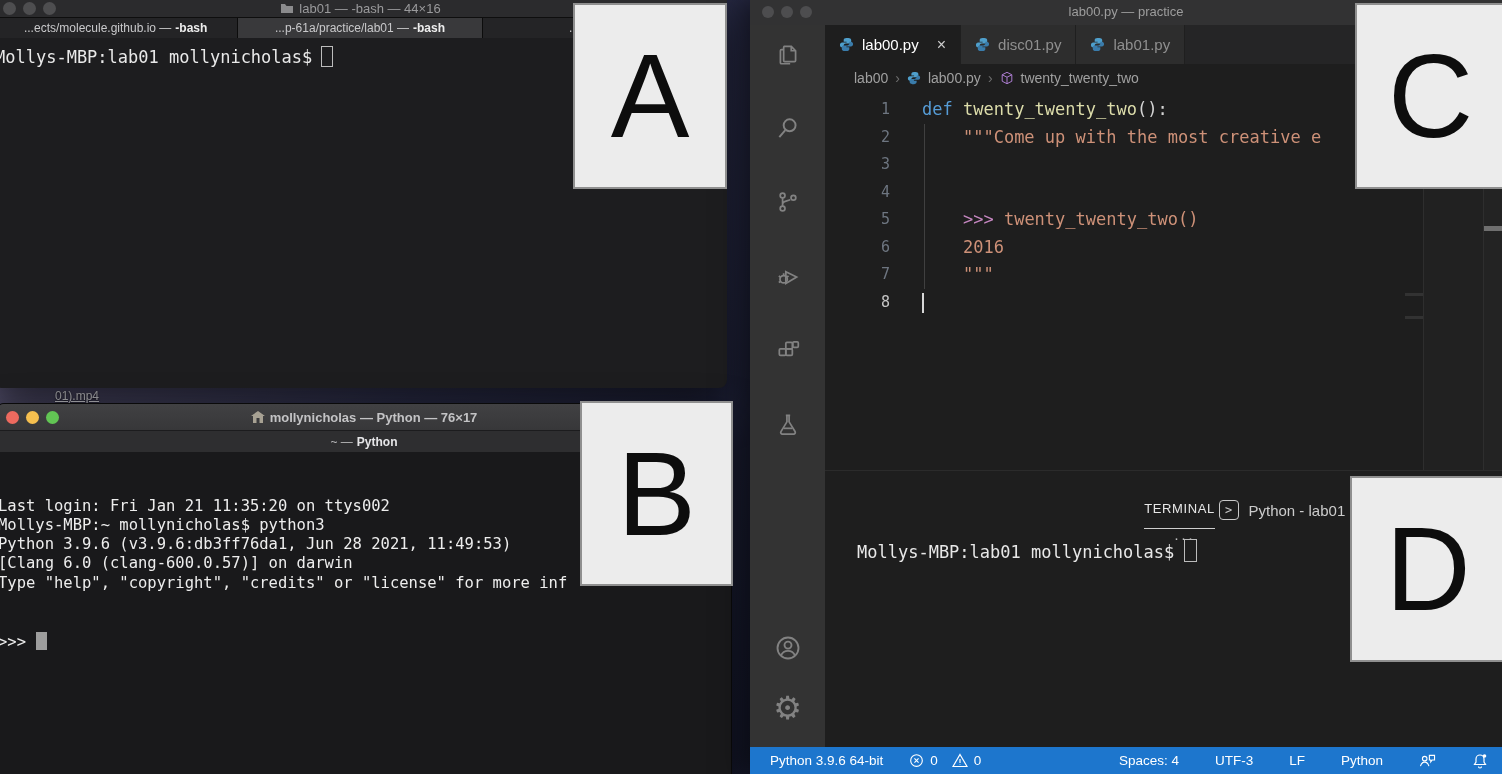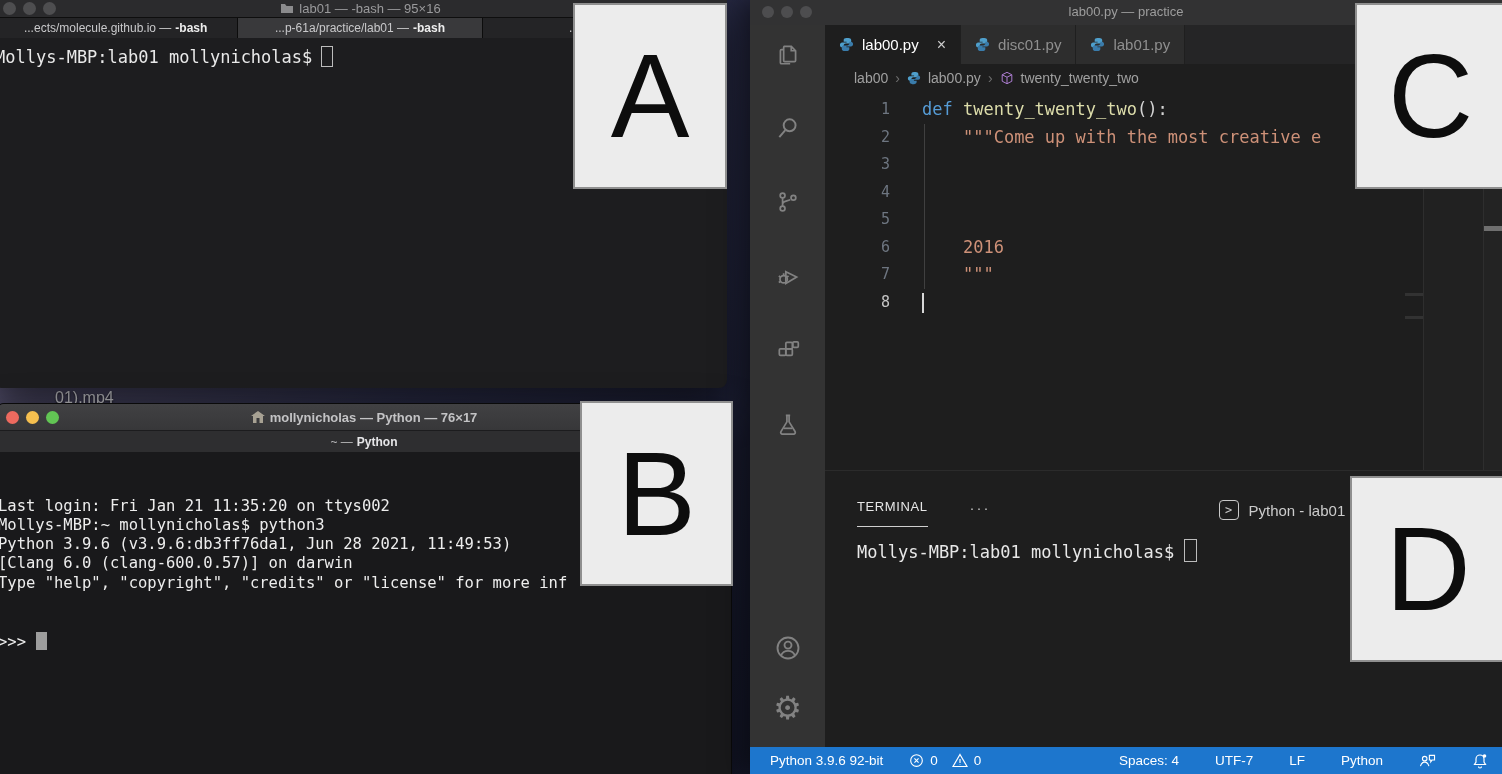--- a/index.html
+++ b/index.html
@@ -4,21 +4,21 @@
 <style>
   html,body{margin:0;padding:0;}
   body{
     width:1502px;height:774px;overflow:hidden;position:relative;
     font-family:"Liberation Sans", sans-serif;
     background:linear-gradient(115deg,#6b6580 0%,#4a4763 12%,#2c2e4a 32%,#171a2e 56%,#0a0d1a 80%,#060810 100%);
   }
   .mono{font-family:"DejaVu Sans Mono", monospace;}
 
   
-  .desktop-file{position:absolute;left:55px;top:389px;color:#e8e8ee;font-size:16px;
+  .desktop-file{position:absolute;left:55px;top:389px;color:#e8e8ee;font-size:12px;
     text-shadow:0 1px 2px rgba(0,0,0,.8);z-index:1;text-decoration:underline;}
 
   
   .term-win{position:absolute;box-shadow:0 18px 40px rgba(0,0,0,.55);}
   #term-a{left:-6px;top:0;width:733px;height:388px;border-radius:0 0 8px 8px;z-index:2;
     background:#1d1d1f;overflow:hidden;}
   #term-b{left:-4px;top:403px;width:734px;height:371px;border-radius:8px 8px 0 0;z-index:3;
     background:#19191b;overflow:hidden;border:1px solid #0a0a0a;border-bottom:none;}
 
   .mac-titlebar{position:relative;height:17px;background:#2b2b2d;display:flex;align-items:center;}
@@ -91,21 +91,21 @@
   .tok-kw{color:#569cd6;} .tok-fn{color:#dcdcaa;} .tok-str{color:#ce9178;} .tok-repl{color:#c586c0;} .tok-fg{color:#d4d4d4;}
   .caret{display:inline-block;width:2px;height:20px;background:#d7d7d7;vertical-align:middle;}
   .indent-guide{position:absolute;left:99px;top:32px;width:1px;height:165px;background:#404040;}
   .ed-strip1{position:absolute;left:598px;top:0;width:60px;height:378px;background:#212121;border-left:1px solid #2e2e2e;}
   .ed-strip2{position:absolute;left:658px;top:0;width:19px;height:378px;background:#232323;border-left:1px solid #2e2e2e;}
   .ed-mark-r{position:absolute;left:659px;top:134px;width:18px;height:5px;background:#6f6f6f;}
   .ed-mark1{position:absolute;left:580px;top:201px;width:18px;height:3px;background:#323232;}
   .ed-mark2{position:absolute;left:580px;top:224px;width:18px;height:3px;background:#323232;}
 
   .vs-panel{position:absolute;left:75px;top:470px;width:677px;height:277px;background:#1e1e1e;border-top:1px solid #2b2b2b;}
-  .panel-header{position:absolute;left:0;top:18px;width:100%;height:36px;display:flex;align-items:center;}
+  .panel-header{position:absolute;left:0;top:18px;width:100%;height:36px;display:flex;align-items:center;flex-direction:column;}
   .panel-title{margin-left:32px;font-size:13px;letter-spacing:.6px;color:#e7e7e7;
     border-bottom:1.5px solid #cfcfcf;padding-bottom:12px;margin-top:12px;}
   .panel-more{margin-left:42px;color:#c0c0c0;font-size:15px;letter-spacing:2px;}
   .panel-right{position:absolute;right:105px;top:8px;display:flex;align-items:center;gap:10px;color:#cccccc;font-size:15px;}
   .term-sel-icon{width:18px;height:18px;border:1.2px solid #c9c9c9;border-radius:4px;display:flex;align-items:center;
     justify-content:center;font-size:12px;color:#c9c9c9;font-family:"DejaVu Sans Mono",monospace;}
   .panel-plus{font-size:22px;font-weight:300;margin-left:8px;}
   .panel-chev{font-size:13px;}
   .panel-term{position:absolute;left:32px;top:68px;font-size:17px;color:#e8e8e8;white-space:pre;
     font-family:"DejaVu Sans Mono",monospace;}
@@ -131,21 +131,21 @@
       <div class="dot"></div>
       <div class="dot"></div>
       <div class="dot"></div>
     </div>
     <div class="mac-title">
       <span class="proxy-icon">
         <svg width="14" height="11" viewBox="0 0 14 11">
             <path d="M1 1h4l1.5 2H13v7H1z" fill="#8b8b8d"></path>
           </svg>
       </span>
-      <span>lab01 — -bash — 95×16</span>
+      <span>lab01 — -bash — 44×16</span>
     </div>
   </div>
   <div class="ta-tabbar" id="ta-tabs">
       <div class="ta-tab">
         <span>...ects/molecule.github.io — </span>
         <span class="tb-bold">-bash</span>
       </div>
       <div class="ta-tab active">
         <span>...p-61a/practice/lab01 — </span>
         <span class="tb-bold">-bash</span>
@@ -315,20 +315,21 @@
         </div>
         <div class="code-line">
           <span class="ln">3</span>
         </div>
         <div class="code-line">
           <span class="ln">4</span>
           <span class="ltext"></span>
         </div>
         <div class="code-line">
           <span class="ln">5</span>
+          <span class="ltext"><span class="tok-fg">    </span><span class="tok-repl">&gt;&gt;&gt; </span><span class="tok-str">twenty_twenty_two()</span></span>
         </div>
         <div class="code-line">
           <span class="ln">6</span>
           <span class="ltext"><span class="tok-fg">    </span><span class="tok-str">2016</span></span>
         </div>
         <div class="code-line">
           <span class="ln">7</span>
           <span class="ltext"><span class="tok-fg">    </span><span class="tok-str">"""</span></span>
         </div>
         <div class="code-line cur">
@@ -353,41 +354,41 @@
         <span>Python - lab01</span>
         <span class="panel-plus">+</span>
         <span class="panel-chev">⌄</span>
       </div>
     </div>
     <div class="panel-term"><span>Mollys-MBP:lab01 mollynicholas$</span><span class="cursor-hollow2"></span></div>
   </div>
 
   <div class="vs-statusbar" style="background:#1d76cd;">
     <div class="sb-left">
-      <span>Python 3.9.6 92-bit</span>
+      <span>Python 3.9.6 64-bit</span>
       <span class="sb-problems">
         <span class="sb-icon">
           <svg width="15" height="15" viewBox="0 0 16 16" fill="none" stroke="#fff" stroke-width="1.2">
               <circle cx="8" cy="8" r="6.2"></circle>
               <path d="M5.8 5.8l4.4 4.4M10.2 5.8l-4.4 4.4"></path>
             </svg>
         </span>
         <span>0</span>
         <span class="sb-icon" style="margin-left:8px;">
           <svg width="16" height="15" viewBox="0 0 16 15" fill="none" stroke="#fff" stroke-width="1.2">
               <path d="M8 1.5L15 13.5H1z"></path>
               <path d="M8 6v4M8 11.5v.4"></path>
             </svg>
         </span>
         <span>0</span>
       </span>
     </div>
     <div class="sb-right">
       <span>Spaces: 4</span>
-      <span>UTF-7</span>
+      <span>UTF-3</span>
       <span>LF</span>
       <span>Python</span>
       <span class="sb-icon">
         <svg width="17" height="15" viewBox="0 0 18 16" fill="none" stroke="#fff" stroke-width="1.2">
             <circle cx="6" cy="6" r="2.4"></circle>
             <path d="M1.5 14c.8-3 2.5-4.3 4.5-4.3S9.7 11 10.5 14"></path>
             <path d="M11 2.5h5.5v5H14l-1.5 2v-2H11z" fill="none"></path>
           </svg>
       </span>
       <span class="sb-icon">

